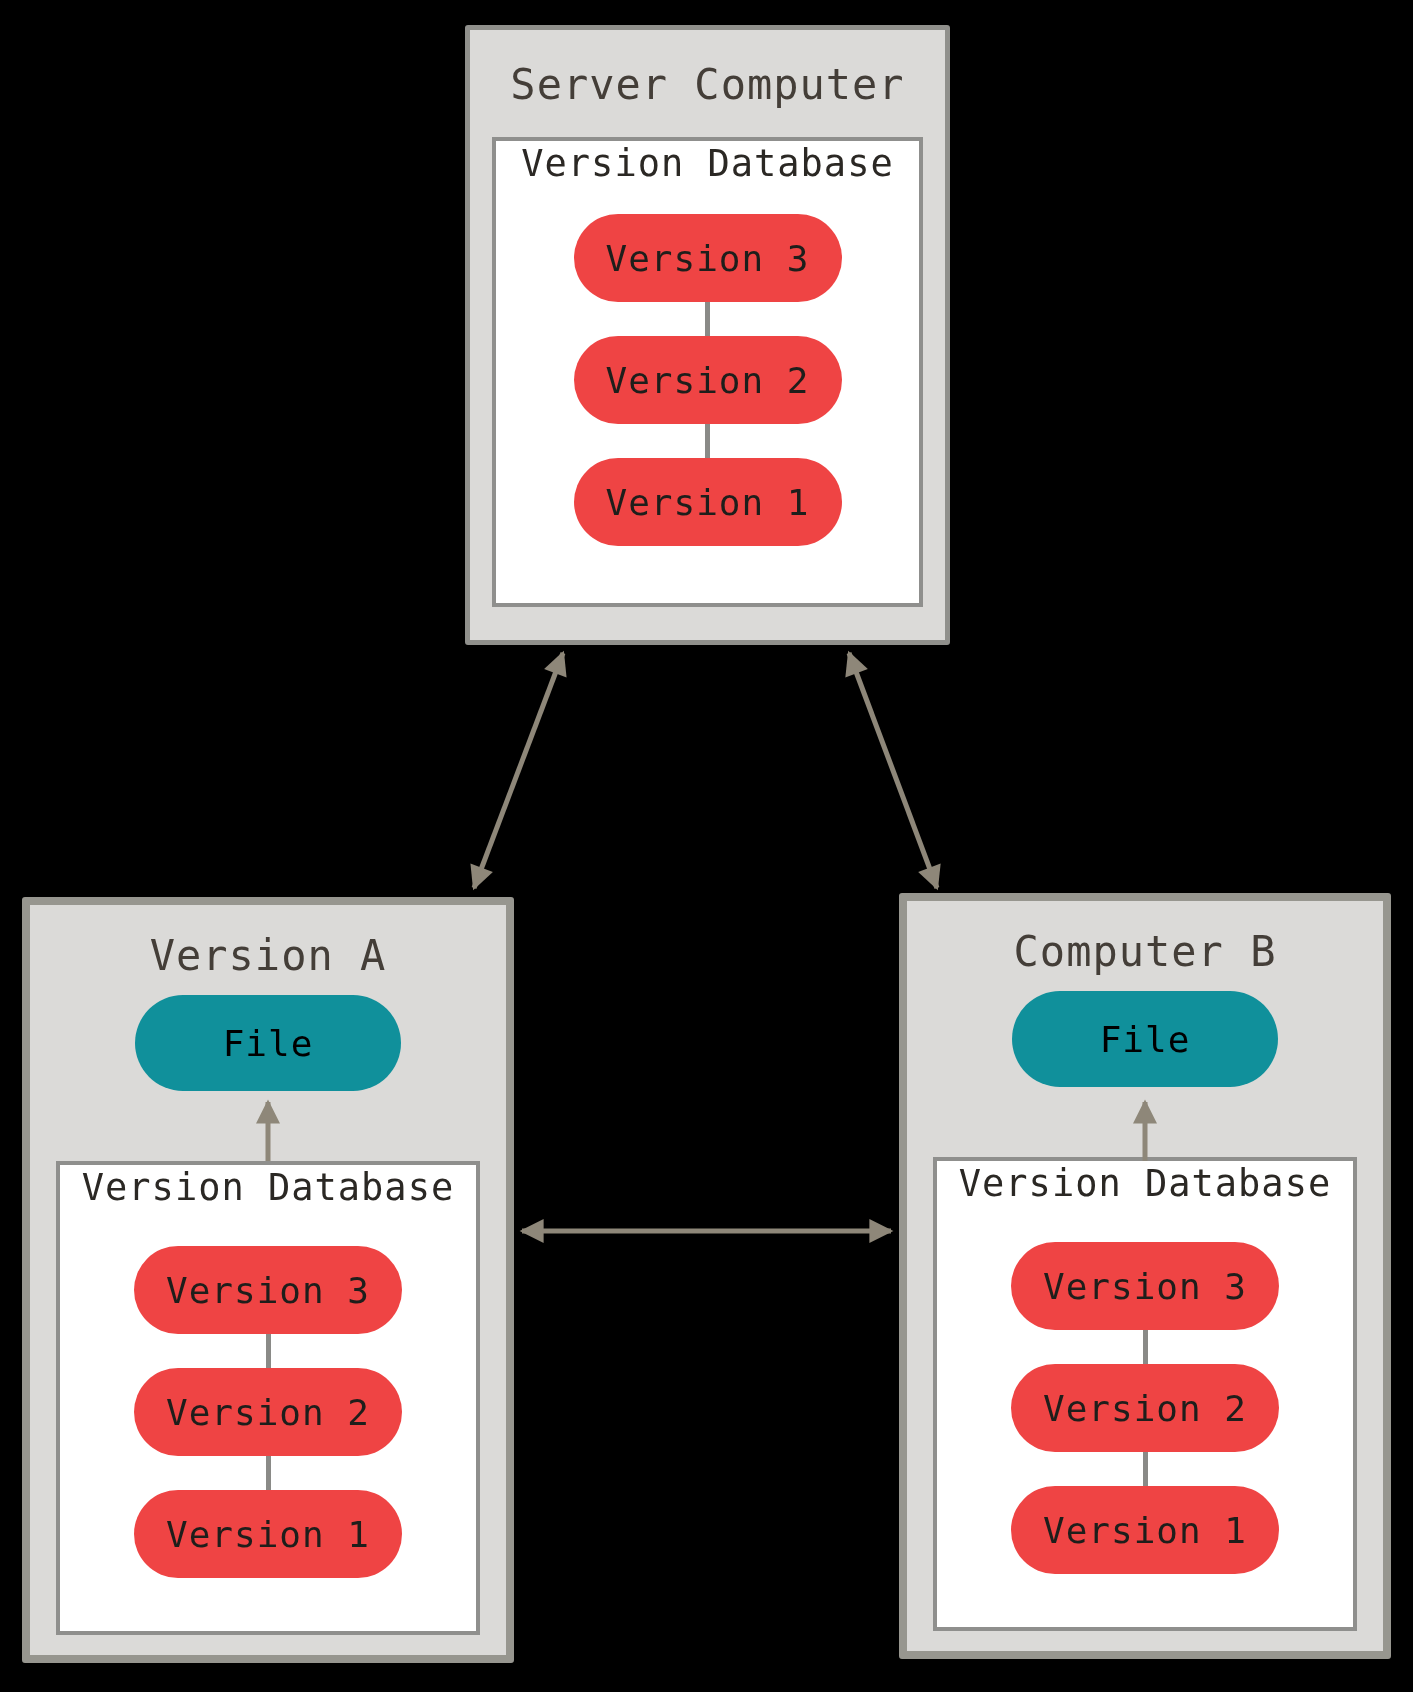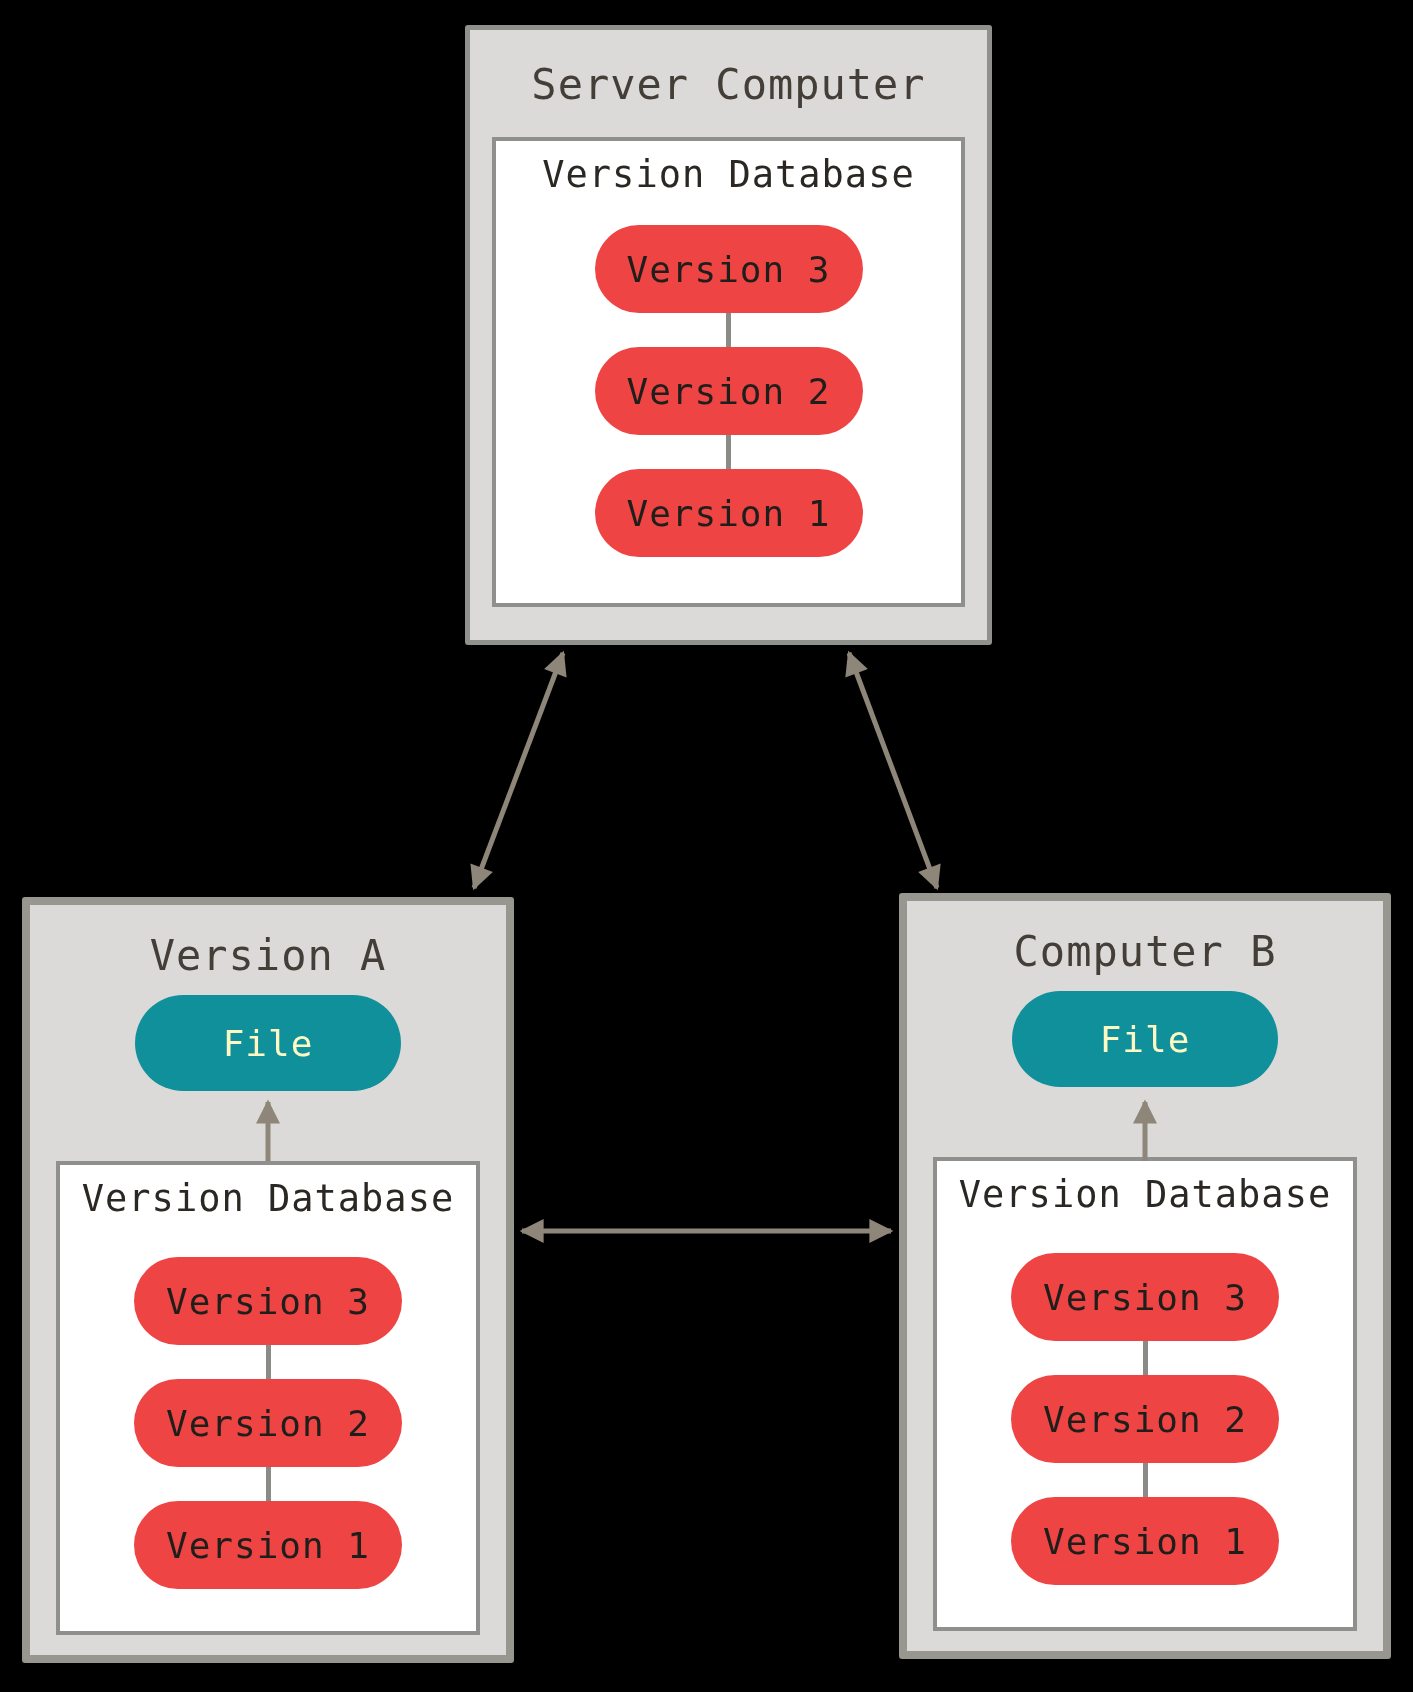--- a/index.html
+++ b/index.html
@@ -11,21 +11,21 @@
     font-family:"DejaVu Sans Mono","Liberation Mono",monospace;
   }
   
   .box{
     position:absolute;
     background:#dbdad8;
     box-sizing:border-box;
     border-radius:3px;
   }
   .box.server{
-    left:465px;top:25px;width:527px;height:620px;
+    left:465px;top:25px;width:485px;height:620px;
     border:5px solid #90908c;
   }
   .box.computer{
     border:8px solid #97968f;
   }
   .box.computer-a{left:22px;top:897px;width:492px;height:766px;}
   .box.computer-b{left:899px;top:893px;width:492px;height:766px;}
 
   .box-title{
     text-align:center;
@@ -40,21 +40,21 @@
 
   
   .panel{
     position:absolute;
     background:#ffffff;
     border:4px solid #8f8f8d;
     box-sizing:border-box;
     display:flex;
     flex-direction:column;
     align-items:center;
-    padding-top:12px;
+    padding-top:1px;
   }
   .box.server .panel{left:22px;top:107px;right:22px;bottom:33px;}
   .box.computer .panel{left:26px;top:256px;right:26px;bottom:20px;}
 
   .panel-title{
     font-size:37px;
     line-height:44px;
     color:#2b2824;
     letter-spacing:1px;
     white-space:pre;
@@ -81,21 +81,21 @@
   }
 
   
   .file-pill{
     width:266px;height:96px;
     margin:14px auto 0 auto;
     background:#10909b;
     border-radius:48px;
     display:flex;align-items:center;justify-content:center;
     font-size:36px;
-    color:#fef9c3;
+    color:#000000;
     letter-spacing:1px;
   }
 
   
   .arrows{
     position:absolute;left:0;top:0;width:1413px;height:1692px;
     pointer-events:none;
   }
   .arrows line{
     stroke:#8e8779;

